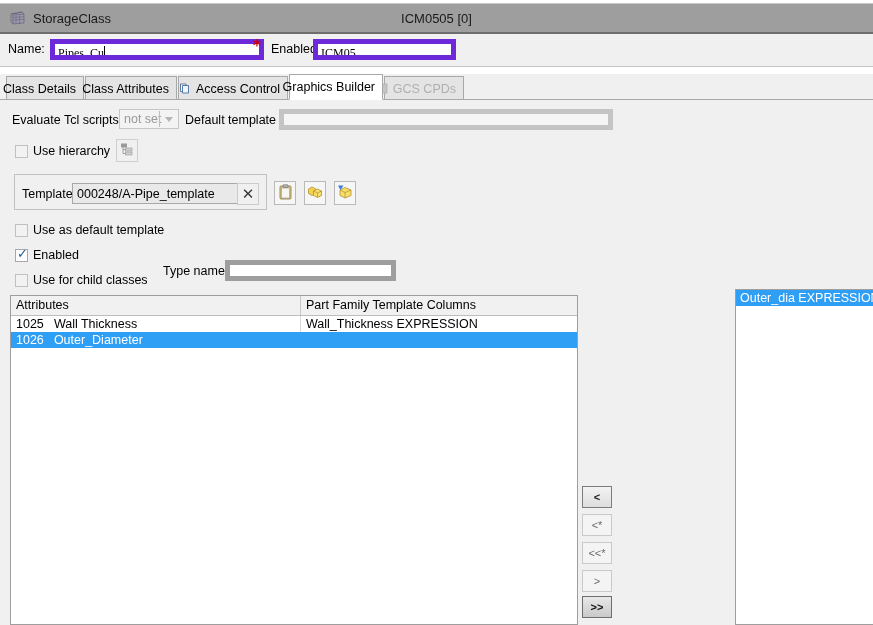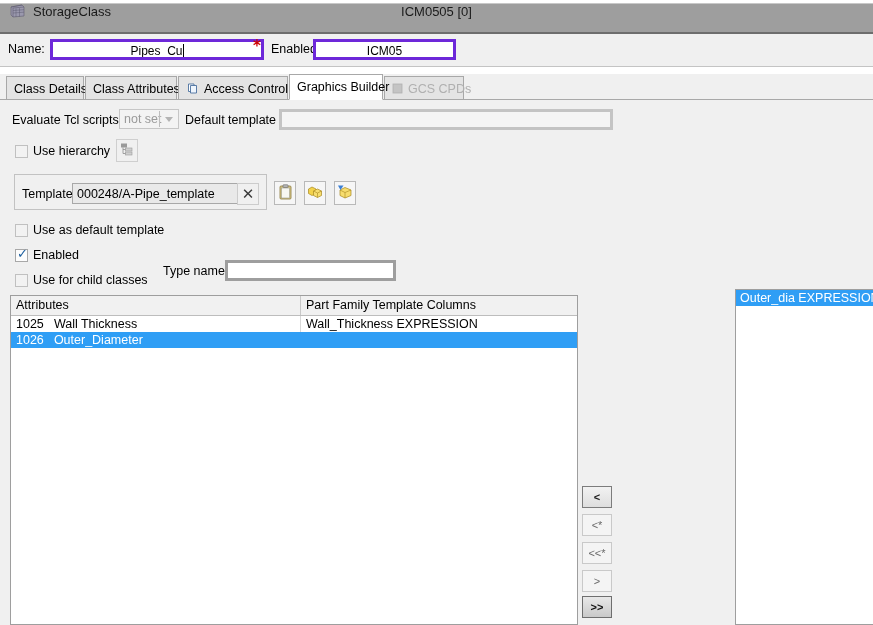--- a/index.html
+++ b/index.html
@@ -19,21 +19,21 @@
 
   
   .titlebar {
     position: absolute;
     left: 0; top: 3px;
     width: 873px; height: 28px;
     background: #9e9e9e;
     border-top: 1px solid #c8c8c8;
     border-bottom: 2px solid #6d6d6d;
     display: flex;
-    align-items: flex-start;
+    align-items: center;
   }
   .titlebar-icon {
     margin-left: 9px;
     width: 16px; height: 14px;
     position: relative;
   }
   .titlebar-title {
     margin-left: 8px;
     font-size: 13px;
     color: #1a1a1a;
@@ -57,30 +57,29 @@
   }
   .lbl {
     position: absolute;
     font-size: 12.5px;
     color: #000;
     white-space: nowrap;
   }
   .txtinput {
     position: absolute;
     background: #ffffff;
-    border: 3px solid #6d28d9;
-    box-sizing: border-box;
-    font-family: Liberation Sans, sans-serif;
+    border: 5px solid #6d28d9;
+    box-sizing: border-box;
+    font-family: Liberation Serif, serif;
     font-size: 12px;
     color: #000;
     padding: 0 3px;
     line-height: 18px;
     overflow: hidden;
     white-space: nowrap;
-    text-align: center;
   }
   .caret {
     display: inline-block;
     width: 1px;
     height: 13px;
     background: #000;
     vertical-align: -2px;
     margin-left: 0px;
   }
   .req-asterisk {
@@ -111,20 +110,21 @@
     box-sizing: border-box;
     background: #e4e4e4;
     border: 1px solid #a8a8a8;
     border-bottom: none;
     display: flex;
     align-items: center;
     padding: 0 7px;
     font-size: 12.5px;
     color: #000;
     white-space: nowrap;
+    justify-content: flex-end;
   }
   .tab.active {
     background: #ffffff;
     top: 0px;
     height: 26px;
     z-index: 5;
     border-bottom: 1px solid #ffffff;
   }
   .tab.disabled {
     color: #b0b0b0;

